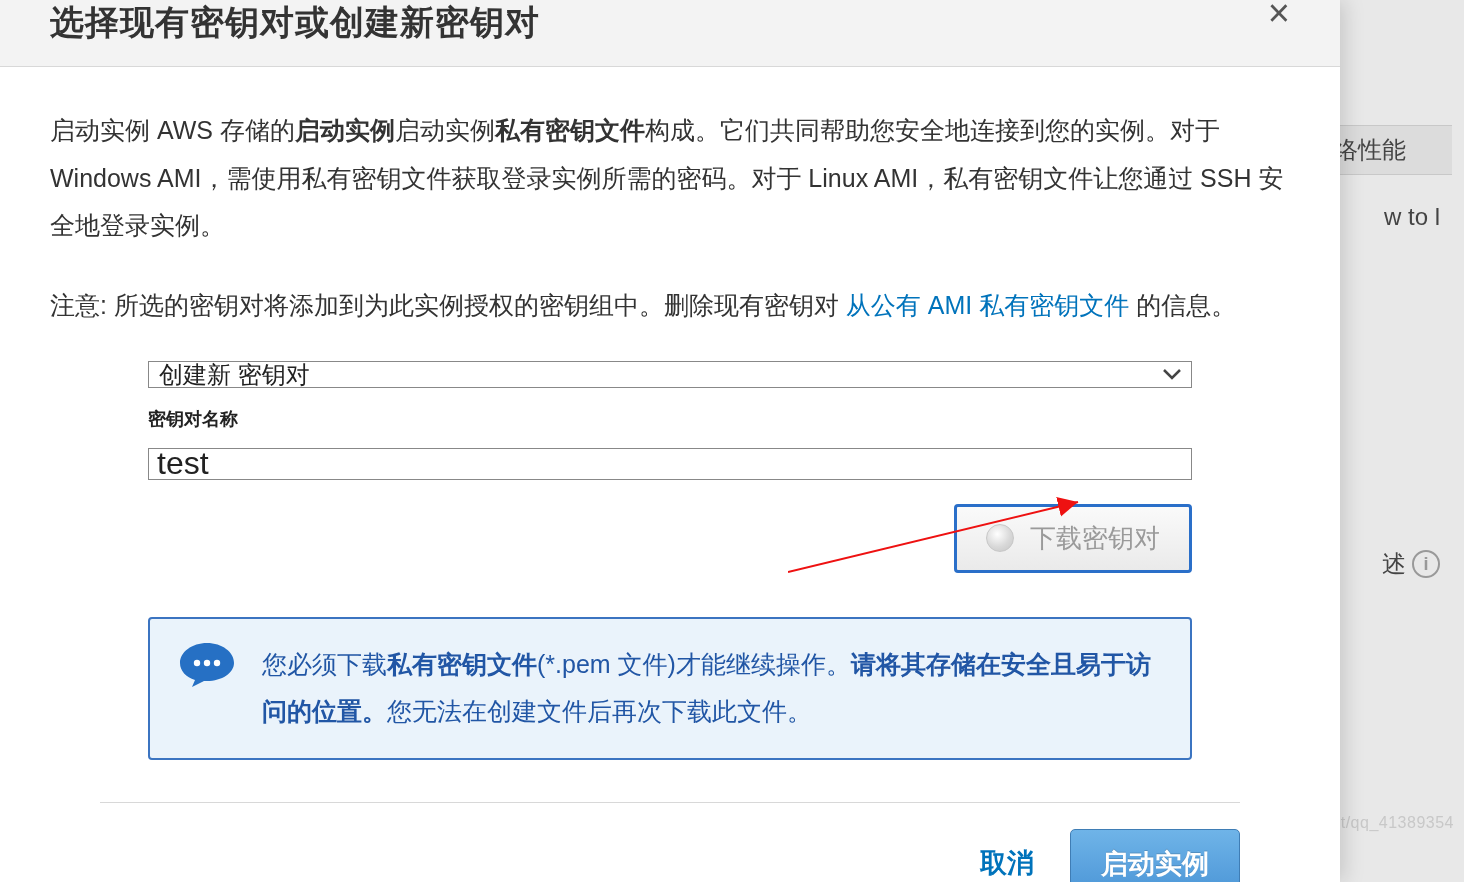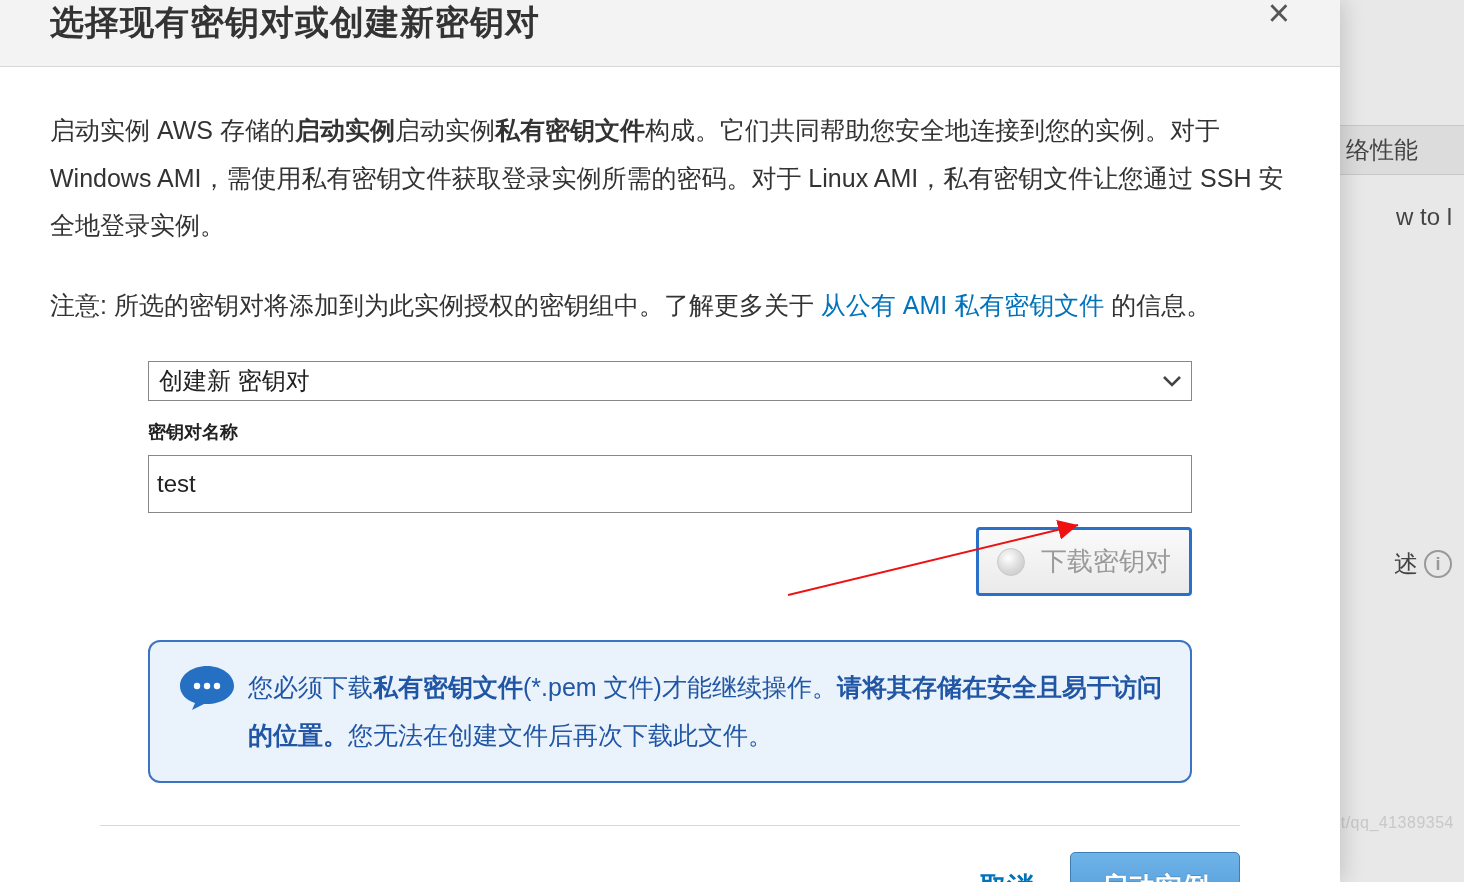--- a/index.html
+++ b/index.html
@@ -15,21 +15,21 @@
       position: absolute;
       right: 0;
       top: 0;
       width: 130px;
       height: 100%;
       background: #e8e8e8;
       border-left: 1px solid #d0d0d0;
     }
     .backdrop-row {
       position: absolute;
-      right: 0;
+      right: 12px;
       padding: 8px 12px;
       font-size: 24px;
       color: #444;
       white-space: nowrap;
     }
     .backdrop-row.r1 { top: 125px; background:#dcdcdc; width:130px; text-align:left; border-top:1px solid #c8c8c8; border-bottom:1px solid #c8c8c8;}
     .backdrop-row.r2 { top: 195px; }
     .backdrop-row.r3 { top: 540px; display:flex; align-items:center; gap:6px;}
     .circle-i {
       width:28px; height:28px; border:2px solid #999; border-radius:50%;
@@ -83,59 +83,59 @@
       font-size: 25px;
       color: #333;
       line-height: 1.9;
     }
     .para { margin-bottom: 32px; }
     .bold { font-weight: 700; }
     .link { color: #0073bb; cursor: pointer; }
     .form-area { padding: 0 98px; }
     .select-wrap {
       border: 1px solid #888;
-      height: 40px;
+      height: 27px;
       display: flex;
       align-items: center;
       padding: 0 10px;
       font-size: 24px;
       color: #222;
       justify-content: space-between;
       cursor: pointer;
       background:#fff;
     }
     .chev { font-size: 18px; color:#444; }
     .field-label {
       font-size: 18px;
       font-weight: 700;
       margin-top: 14px;
       margin-bottom: 6px;
       color:#222;
     }
     .text-input {
       width: 100%;
-      height: 58px;
+      height: 32px;
       border: 1px solid #888;
-      font-size: 24px;
+      font-size: 32px;
       padding: 15px 8px;
       color: #222;
       outline: none;
     }
     .download-row {
       display: flex;
       justify-content: flex-end;
       margin-top: 14px;
       position: relative;
     }
     .download-btn {
       border: 3px solid #2a6fc9;
       background: linear-gradient(#fafafa,#eaeaea);
       color: #9a9a9a;
       font-size: 26px;
-      padding: 14px 18px;
+      padding: 14px 29px;
       border-radius: 4px;
       display: flex;
       align-items: center;
       gap: 16px;
       cursor: pointer;
     }
     .dl-icon {
       width: 28px; height: 28px; border-radius: 50%;
       background: radial-gradient(circle at 40% 35%, #fff 0%, #d9d9d9 55%, #c4c4c4 100%);
       border:1px solid #c8c8c8;
@@ -143,24 +143,24 @@
     .arrow-svg {
       position: absolute;
       left: 640px;
       top: -10px;
       pointer-events: none;
     }
     .info-box {
       margin: 44px 98px 0 98px;
       border: 2px solid #3b74c1;
       background: #eaf3fb;
-      border-radius: 12px;
+      border-radius: 4px;
       padding: 22px 28px;
       display: flex;
-      gap: 12px;
+      gap: 26px;
     }
     .info-bubble {
       width: 58px; height: 48px; flex-shrink: 0;
     }
     .info-text {
       font-size: 25px;
       color: #2156a5;
       line-height: 1.9;
     }
     .info-text .bold { color: #2156a5; }
@@ -209,21 +209,21 @@
   <div class="modal-header">
     <div class="modal-title">选择现有密钥对或创建新密钥对</div>
     <div class="close-x">×</div>
   </div>
 
   <div class="modal-body">
     <div class="para">
       <span>启动实例 AWS 存储的</span><span class="bold">启动实例</span><span>启动实例</span><span class="bold">私有密钥文件</span><span>构成。它们共同帮助您安全地连接到您的实例。对于 Windows AMI，需使用私有密钥文件获取登录实例所需的密码。对于 Linux AMI，私有密钥文件让您通过 SSH 安全地登录实例。</span>
     </div>
     <div class="para">
-      <span>注意: 所选的密钥对将添加到为此实例授权的密钥组中。了解更多关于 </span><span class="link">从公有 AMI 私有密钥文件</span><span> 的信息。</span>
+      <span>注意: 所选的密钥对将添加到为此实例授权的密钥组中。删除现有密钥对 </span><span class="link">从公有 AMI 私有密钥文件</span><span> 的信息。</span>
     </div>
 
     <div class="form-area">
       <div class="select-wrap">
         <span>创建新 密钥对</span>
         <span class="chev">
           <svg width="18" height="12" viewBox="0 0 18 12">
               <path d="M1 2 L9 10 L17 2" stroke="#444" stroke-width="2.5" fill="none"></path>
             </svg>
         </span>

